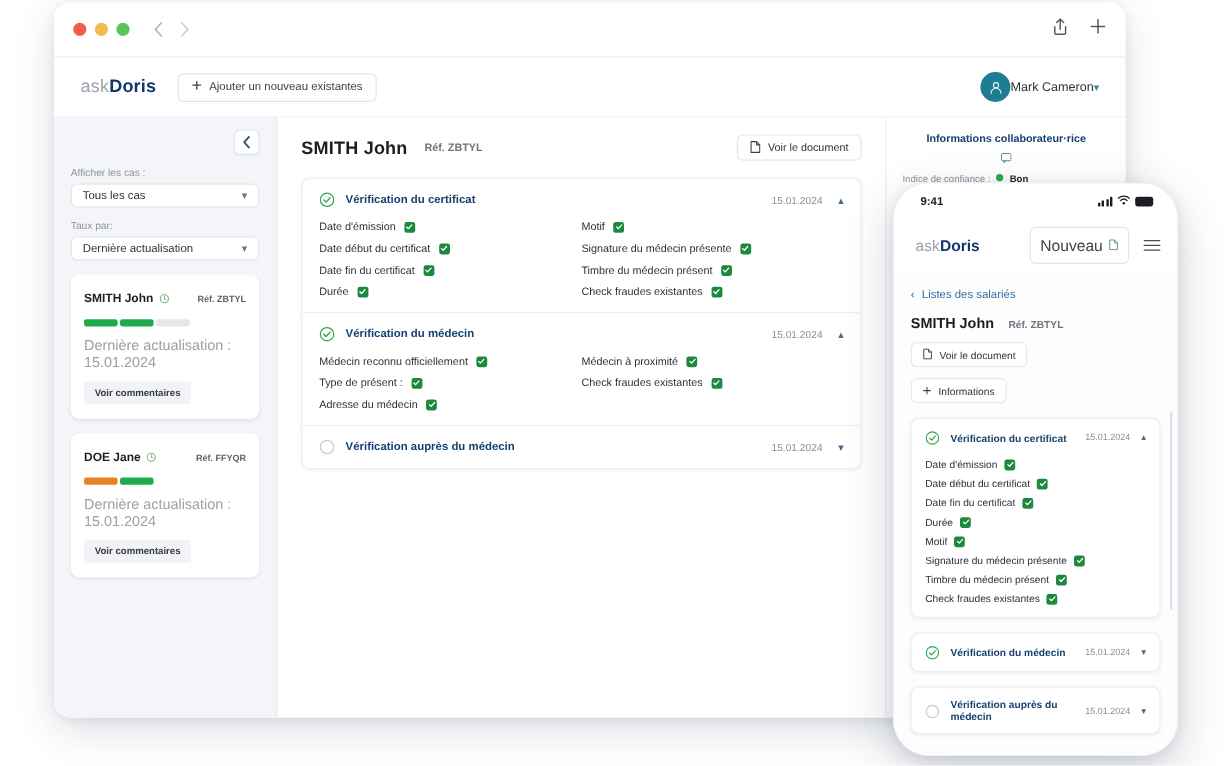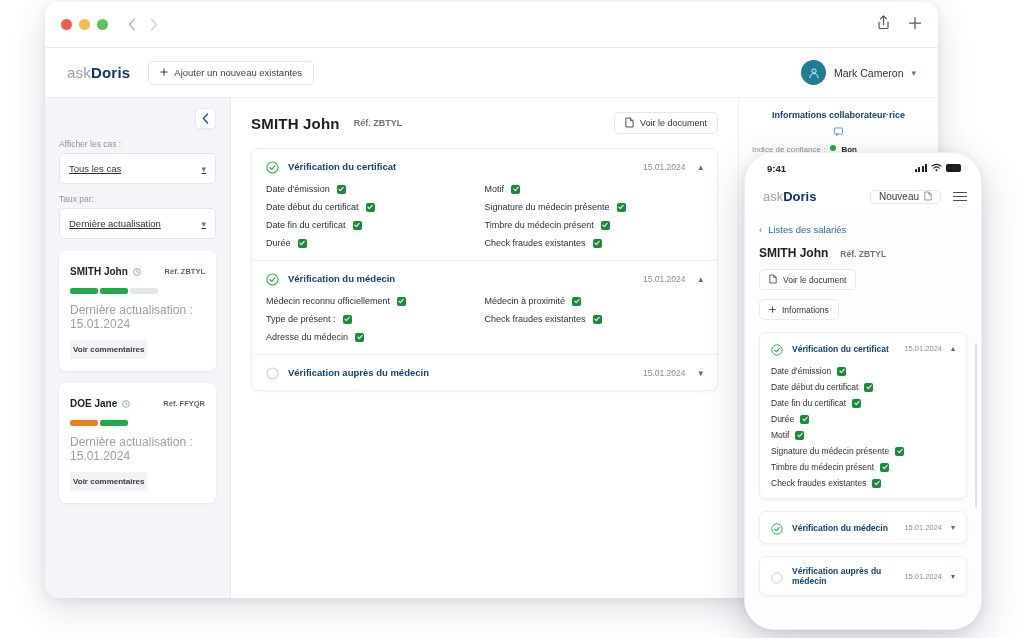--- a/index.html
+++ b/index.html
@@ -50,21 +50,21 @@
   }
   .logo { font-size: 15px; letter-spacing: .2px; }
   .logo .ask { color: #9aa1ab; font-weight: 400; }
   .logo .doris { color: #14356b; font-weight: 700; }
   .btn-add {
     margin-left: 18px; height: 24px; padding: 0 11px;
     border: 1px solid #e2e4e9; border-radius: 5px; background: #fff;
     display: flex; align-items: center; gap: 6px;
     font-size: 9.5px; color: #3e4149; cursor: pointer;
   }
-  .hdr-user { margin-left: auto; display: flex; align-items: center; gap: 8px; }
+  .hdr-user { margin-left: auto; display: flex; align-items: center; gap: 0; }
   .avatar {
     width: 25px; height: 25px; border-radius: 50%;
     background: #1f7d93; display: flex; align-items: center; justify-content: center;
   }
   .hdr-user .uname { font-size: 10.5px; color: #2f3238; }
   .caret { color: #4d7e9c; font-size: 9px; }
 
   
   .app-body { display: flex; height: calc(596px - 46px - 50px); background: #f7f8fa; }
 
@@ -74,38 +74,38 @@
     border-right: 1px solid #e9ebef; position: relative;
   }
   .collapse-btn {
     width: 21px; height: 21px; border-radius: 5px; background: #fff;
     border: 1px solid #e7e9ee; display: flex; align-items: center; justify-content: center;
     margin-left: auto; cursor: pointer; color: #2d527a; font-size: 10px;
     box-shadow: 0 1px 2px rgba(0,0,0,.04);
   }
   .field-label { font-size: 8.5px; color: #8d939d; margin: 10px 0 4px 0; }
   .select {
-    height: 31px; background: #fff; border: 1px solid #e4e6ec; border-radius: 5px;
+    height: 20px; background: #fff; border: 1px solid #e4e6ec; border-radius: 5px;
     display: flex; align-items: center; padding: 0 9px;
-    font-size: 9.5px; color: #2f3238; cursor: pointer; text-decoration: underline;
+    font-size: 9.5px; color: #2f3238; cursor: pointer;
   }
   .select .sc { margin-left: auto; color: #6d7782; font-size: 9px; }
   .case-card {
     background: #fff; border-radius: 7px; margin-top: 12px; padding: 11px 11px 12px 11px;
     box-shadow: 0 1px 3px rgba(30,45,70,.07);
   }
   .case-top { display: flex; align-items: center; }
   .case-name { font-size: 10px; font-weight: 700; color: #1b1e24; }
   .clock { margin-left: 5px; color: #6aa86d; }
   .case-ref { margin-left: auto; font-size: 7.5px; font-weight: 700; color: #5c626c; }
   .prog { display: flex; gap: 2px; margin-top: 8px; }
   .seg { height: 6px; border-radius: 2px; }
   .case-upd { font-size: 12px; color: #9aa0a9; margin-top: 9px; }
   .btn-comments {
-    margin-top: 9px; height: 19px; padding: 0 3px; background: #f1f3f6;
+    margin-top: 9px; height: 19px; padding: 0 9px; background: #f1f3f6;
     border: none; border-radius: 0; font-size: 8px; font-weight: 700;
     color: #363a41; cursor: pointer; font-family: inherit;
   }
 
   
   .main { flex: 1; padding: 14px 20px 0 20px; background: #ffffff; min-width: 0; }
   .main-head { display: flex; align-items: center; }
   .person-name { font-size: 15px; font-weight: 700; color: #1b1e24; letter-spacing: .2px; }
   .person-ref { margin-left: 14px; font-size: 9px; font-weight: 700; color: #6e747e; }
   .btn-doc {
@@ -160,23 +160,23 @@
   }
   .status-right { margin-left: auto; display: flex; align-items: center; gap: 4px; }
   .bars { display: flex; align-items: flex-end; gap: 1.5px; height: 8px; }
   .bars i { width: 2px; background: #1b1e24; border-radius: .5px; display: block; }
   .batt { width: 15px; height: 7.5px; border-radius: 2px; background: #1b1e24; }
   .ph-header { display: flex; align-items: center; padding: 6px 14px 10px 18px; }
   .ph-logo { font-size: 13px; }
   .ph-logo .ask { color: #9aa1ab; }
   .ph-logo .doris { color: #14356b; font-weight: 700; }
   .ph-new {
-    margin-left: auto; height: 14px; padding: 0 8px; border: 1px solid #e4e6ec;
+    margin-left: auto; height: 31px; padding: 0 8px; border: 1px solid #e4e6ec;
     border-radius: 5px; background: #fff; display: flex; align-items: center; gap: 5px;
-    font-size: 10px; color: #3e4149; cursor: pointer; text-align: center;
+    font-size: 13px; color: #3e4149; cursor: pointer; text-align: center;
   }
   .burger { margin-left: 12px; display: flex; flex-direction: column; gap: 2.5px; cursor: pointer; }
   .burger i { width: 14px; height: 1.6px; background: #4a4d55; display: block; border-radius: 1px; }
   .ph-content { background: #fdfdfe; padding: 10px 14px 0 14px; height: calc(478px - 30px - 37px); }
   .ph-back { font-size: 9.5px; color: #2f6ea3; display: flex; align-items: center; gap: 6px; cursor: pointer; }
   .ph-title-row { display: flex; align-items: baseline; margin-top: 11px; }
   .ph-name { font-size: 12px; font-weight: 700; color: #1b1e24; }
   .ph-ref { margin-left: 12px; font-size: 8.5px; font-weight: 700; color: #6e747e; }
   .ph-btn {
     margin-top: 9px; height: 21px; padding: 0 9px; border: 1px solid #e7e9ee;

